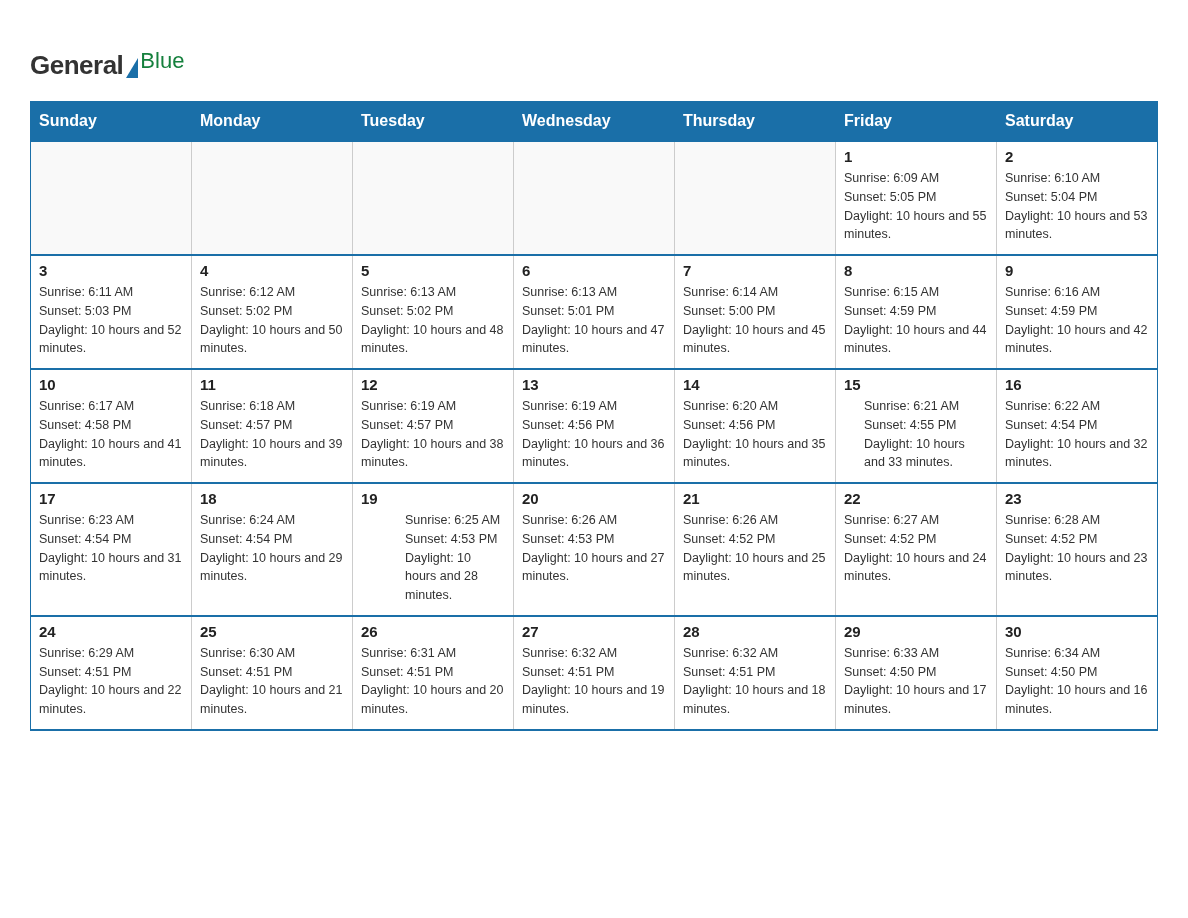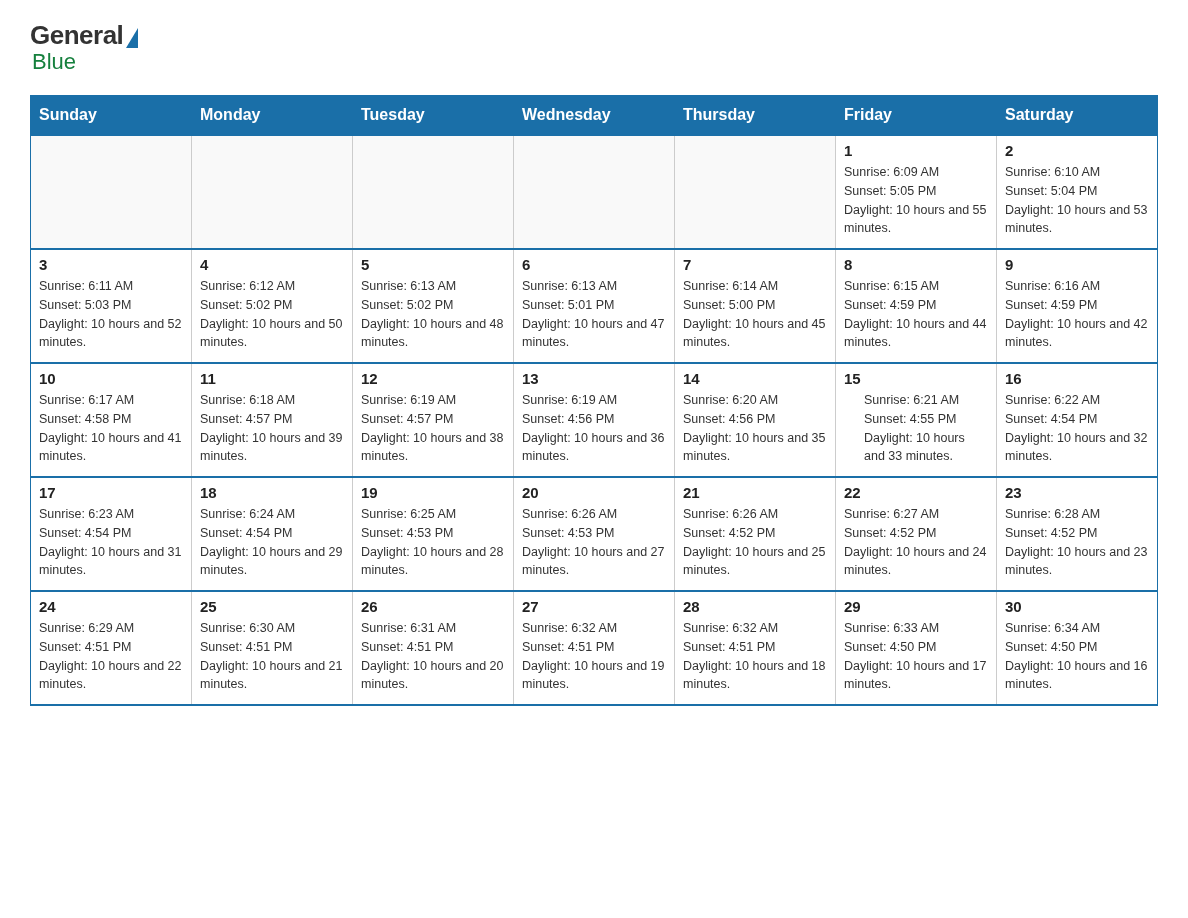--- a/index.html
+++ b/index.html
@@ -11,22 +11,23 @@
       padding: 20px 30px;
     }
     .header-area {
       display: flex;
       justify-content: space-between;
       align-items: flex-start;
       margin-bottom: 20px;
     }
     .logo {
       display: flex;
-      flex-direction: column;
+      flex-direction: row;
       align-items: flex-start;
+      margin-top: 30px;
     }
     .logo-top {
       display: flex;
       align-items: center;
     }
     .logo-general {
       font-size: 26px;
       font-weight: bold;
       color: #333;
       letter-spacing: -0.5px;
@@ -259,21 +260,21 @@
 Daylight: 10 hours and 31 minutes.</div>
         </td>
         <td>
           <span class="day-number">18</span>
           <div class="day-info" style="white-space: pre-line;">Sunrise: 6:24 AM
 Sunset: 4:54 PM
 Daylight: 10 hours and 29 minutes.</div>
         </td>
         <td>
           <span class="day-number">19</span>
-          <div class="day-info" style="white-space: pre-line;">Sunrise: 6:25 AM
+          <div class="day-info" style="white-space: pre-line; margin-left: 44px;">Sunrise: 6:25 AM
 Sunset: 4:53 PM
 Daylight: 10 hours and 28 minutes.</div>
         </td>
         <td>
           <span class="day-number">20</span>
           <div class="day-info" style="white-space: pre-line;">Sunrise: 6:26 AM
 Sunset: 4:53 PM
 Daylight: 10 hours and 27 minutes.</div>
         </td>
         <td>

